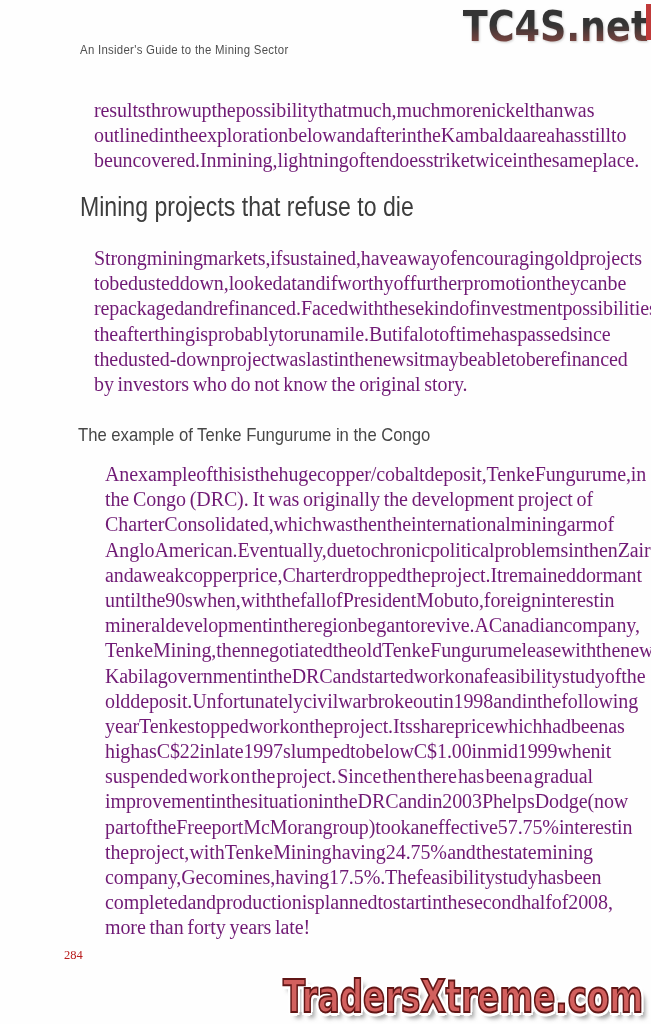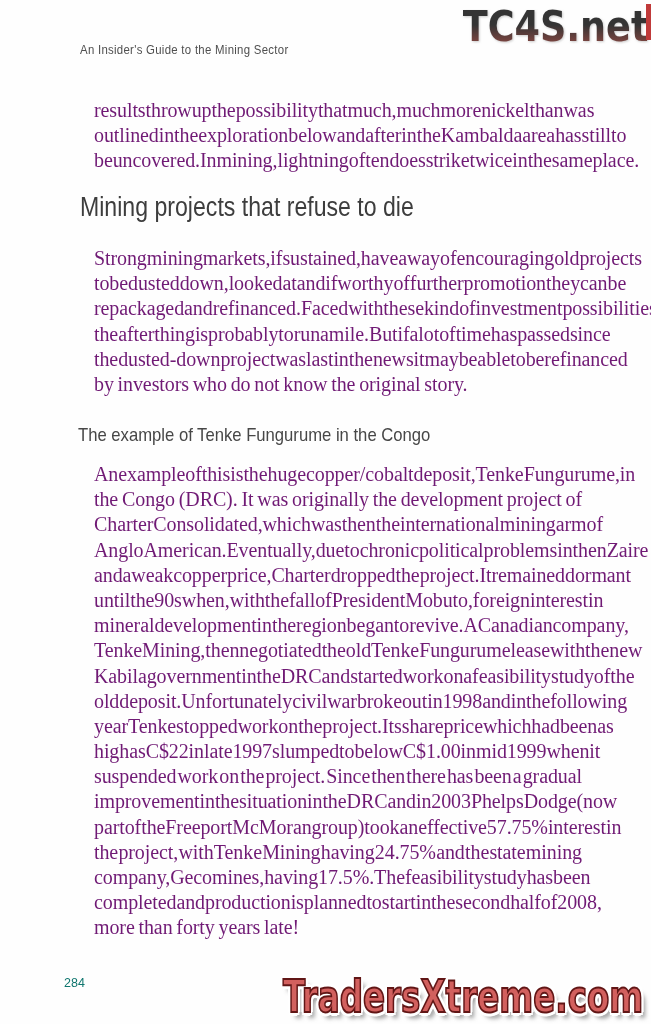--- a/index.html
+++ b/index.html
@@ -45,21 +45,21 @@
     font-family: "Liberation Serif", serif;
     font-size: 20px; line-height: 25.2px;
     color: #701a75; letter-spacing: -0.1px;
   }
   .tline { display: flex; justify-content: space-between; height: 25.2px; align-items: baseline; }
   .tline span { white-space: pre; }
   .tline.short-last { justify-content: flex-start; gap: 3.8px; }
 
   #para1 { top: 98px; }
   #para2 { top: 246px; }
-  #para3 { top: 462px; }
+  #para3 { top: 462px; margin-left: 11px; }
 
   .main-heading {
     position: absolute; left: 80px; top: 190px;
     font-family: "Liberation Sans", sans-serif;
     font-weight: 400; font-size: 27.5px; line-height: 34px;
     color: #3d3d3d;
     transform: scaleX(0.84); transform-origin: left top;
     white-space: nowrap;
   }
   .sub-heading {
@@ -80,23 +80,23 @@
     color: var(--watermark-red);
     text-shadow:
       -2px -2px 0 #fff, 2px -2px 0 #fff, -2px 2px 0 #fff, 2px 2px 0 #fff,
       -3px 0 0 #fff, 3px 0 0 #fff, 0 -3px 0 #fff, 0 3px 0 #fff,
       6px 7px 5px rgba(125,125,125,0.7);
     z-index: 5;
   }
 
   
   .page-number {
-    position: absolute; left: 64px; top: 976px;
-    font-family: Liberation Sans, sans-serif;
-    font-size: 12.5px; color: #0f766e;
+    position: absolute; left: 64px; top: 948px;
+    font-family: Liberation Serif, serif;
+    font-size: 12.5px; color: #b91c1c;
   }
   .tx-logo {
     position: absolute; left: 283px; top: 975px;
     font-family: "DejaVu Sans", sans-serif;
     font-weight: bold; font-size: 44px; line-height: 1;
     white-space: nowrap;
     color: var(--bottom-logo-fill);
     -webkit-text-stroke: 2px var(--bottom-logo-outline);
     text-shadow:
       -3px -3px 0 #fff, 3px -3px 0 #fff, -3px 3px 0 #fff, 3px 3px 0 #fff,

